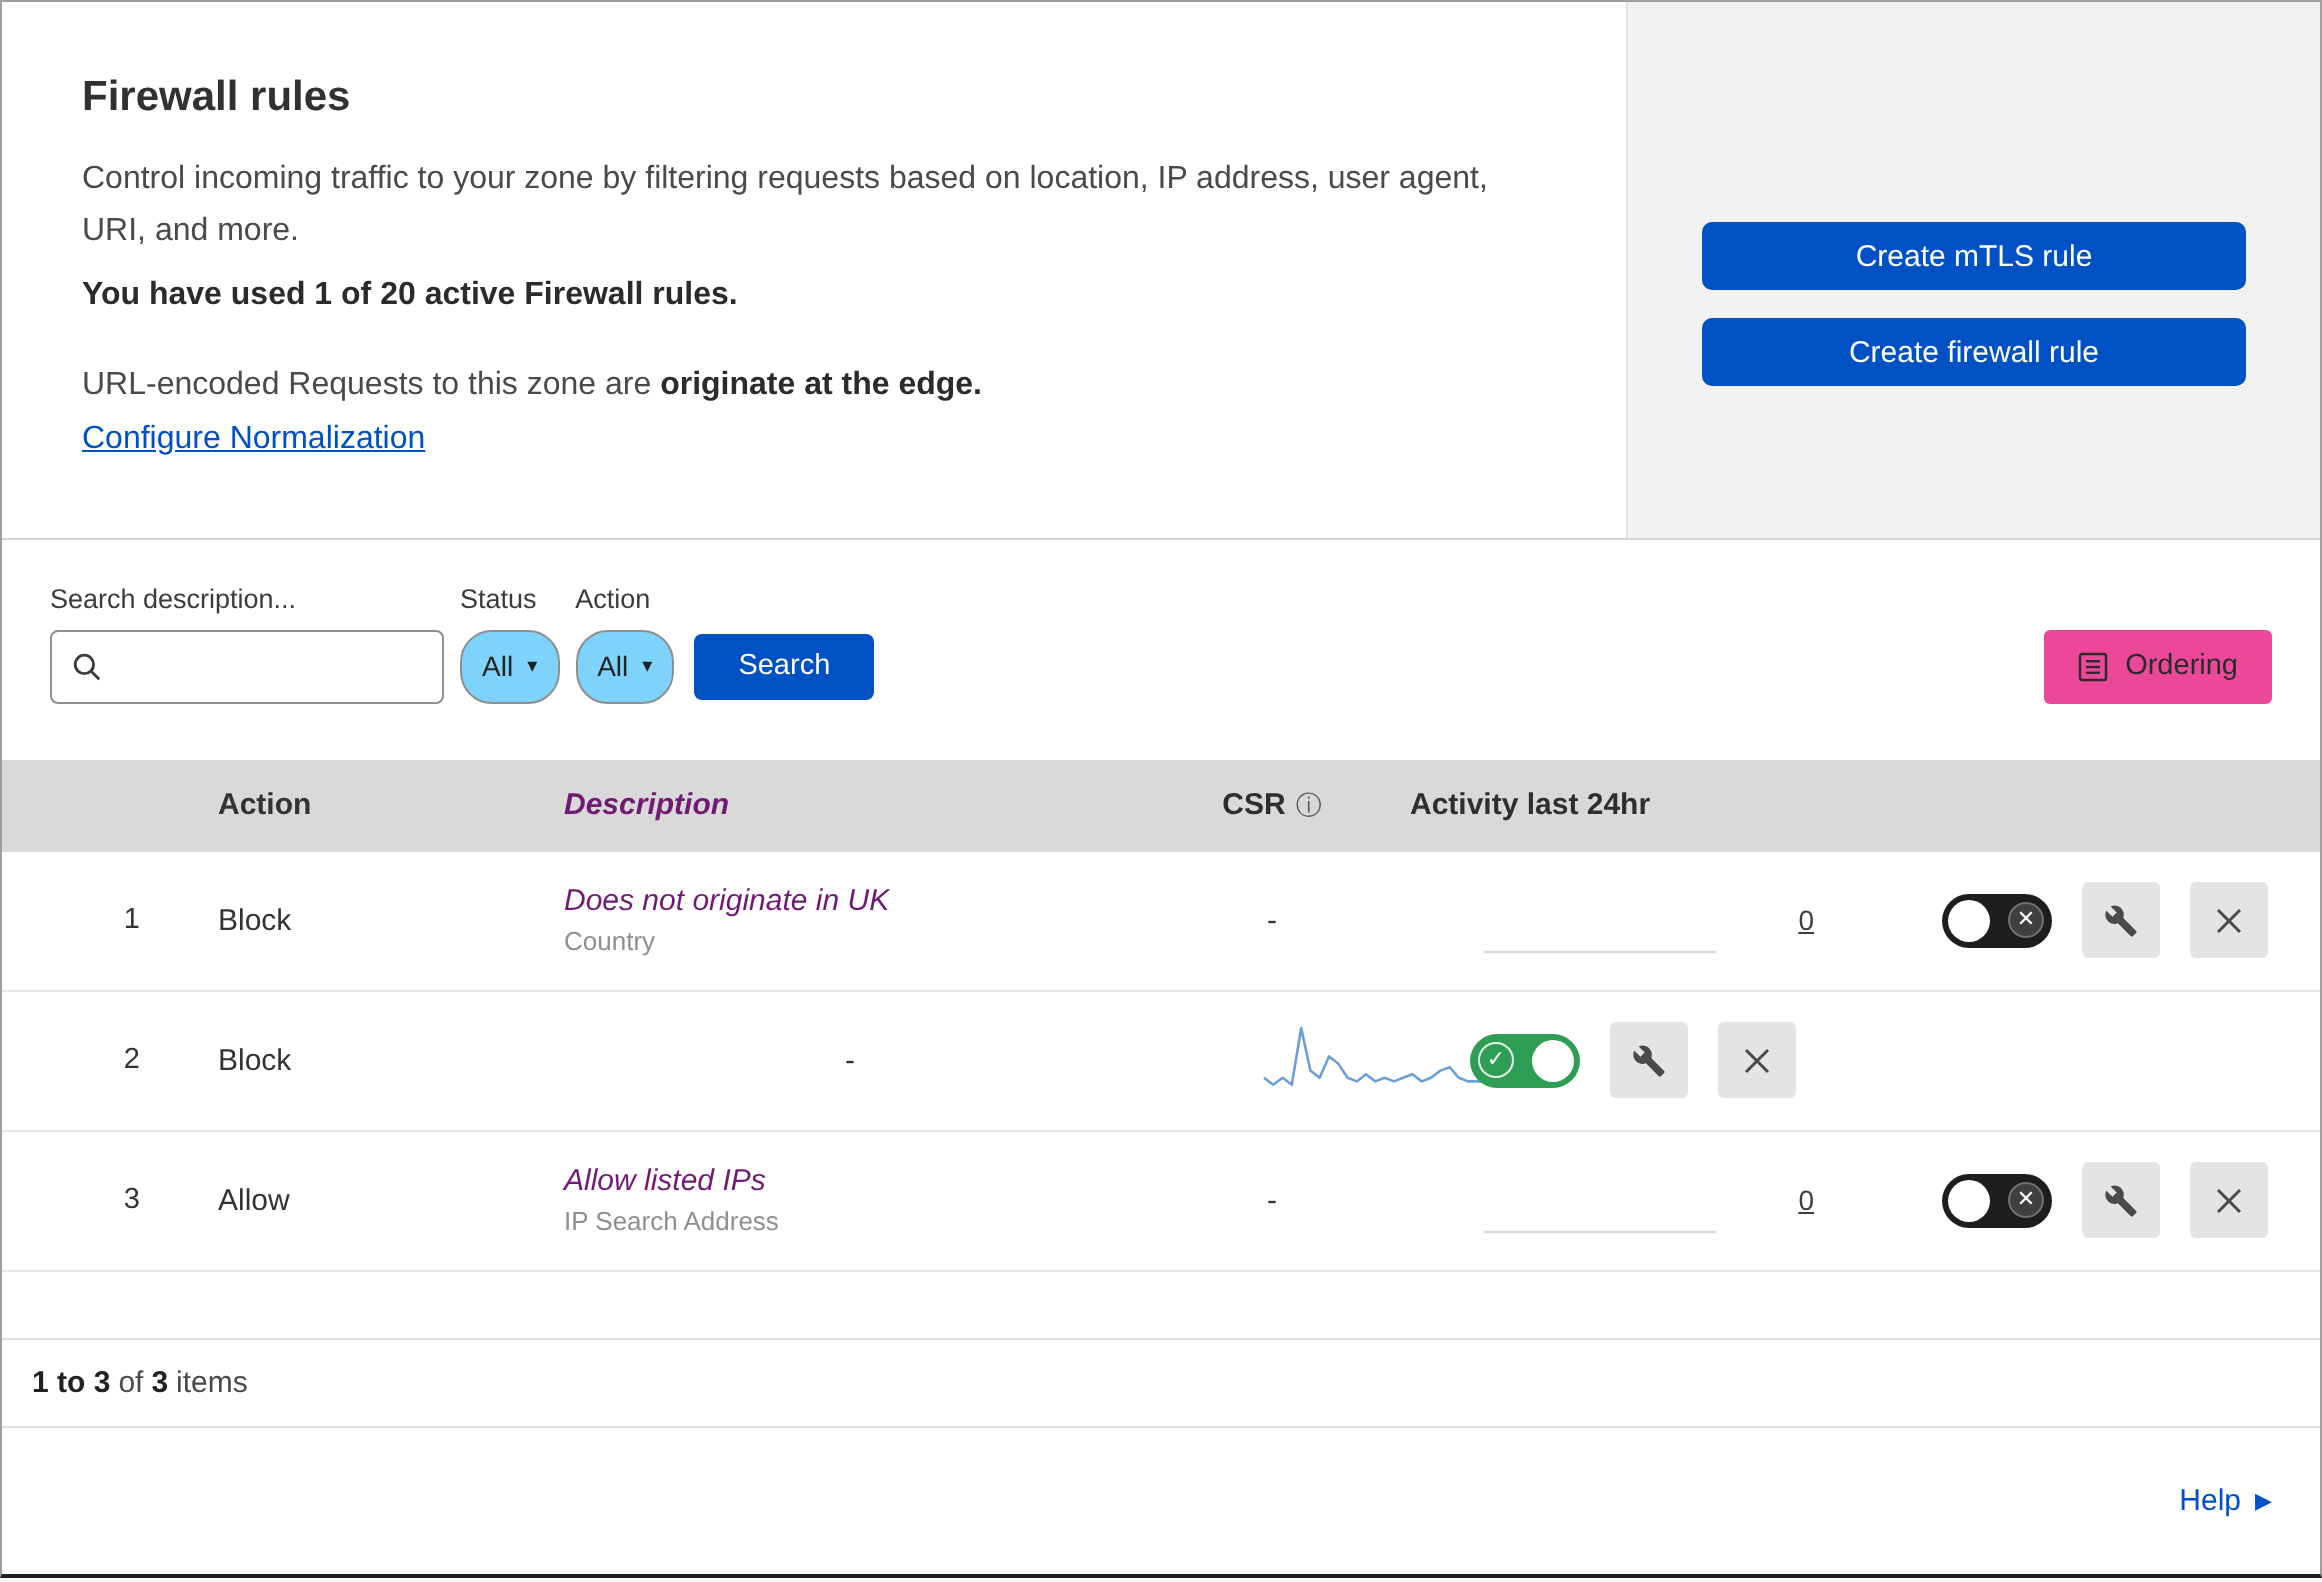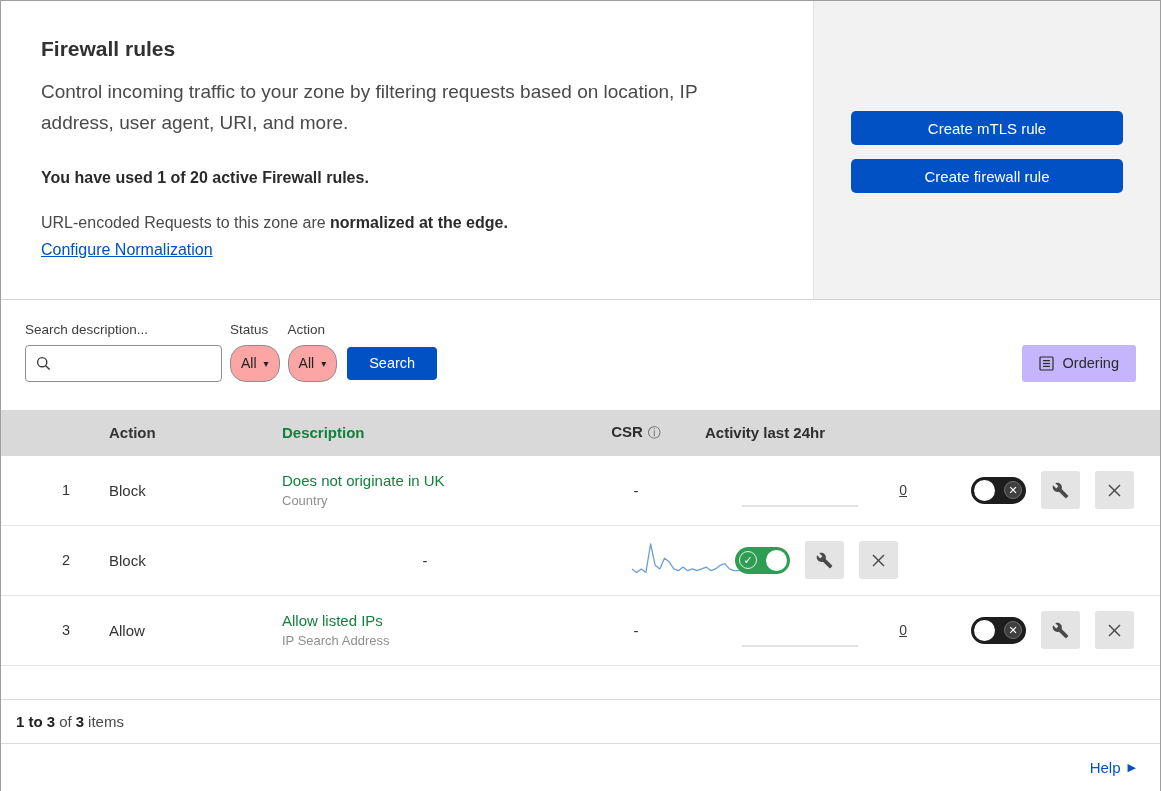--- a/index.html
+++ b/index.html
@@ -21,68 +21,68 @@
 
   
   .top { display: flex; border-bottom: 1px solid #d4d4d4; }
   .top-left { width: 812px; background: #fff; padding: 36px 40px 40px; }
   .top-right {
     flex: 1; background: #f2f2f2; border-left: 1px solid #e2e2e2;
     display: flex; flex-direction: column; align-items: center;
     padding-top: 110px; gap: 14px;
   }
   h1.title { font-size: 21px; font-weight: 600; color: #313131; margin-bottom: 16px; }
-  .desc { font-size: 19px; line-height: 1.62; color: #4a4a4a; max-width: 712px; margin-bottom: 30px; }
+  .desc { font-size: 16px; line-height: 1.62; color: #4a4a4a; max-width: 712px; margin-bottom: 10px; }
   .usage { font-size: 16px; font-weight: 700; color: #2b2b2b; margin-bottom: 27px; }
   .norm { font-size: 16px; color: #4a4a4a; margin-bottom: 9px; }
   .norm b { color: #2b2b2b; }
   .link { color: var(--accent); text-decoration: underline; font-size: 16px; cursor: pointer; display: inline-block; }
   .btn-primary {
     background: var(--accent); color: #fff; border: none; border-radius: 5px;
     font-family: inherit; font-size: 15px; height: 34px; width: 272px; cursor: pointer;
   }
 
   
   .filters { display: flex; align-items: flex-end; padding: 22px 24px 28px; gap: 8px; }
   .fgroup { display: flex; flex-direction: column; }
   .fgroup > label { font-size: 13.5px; color: #3c3c3c; margin-bottom: 8px; }
   .search-box {
     width: 197px; height: 37px; border: 1px solid #8f8f8f; border-radius: 4px;
     display: flex; align-items: center; padding: 0 10px; background: #fff; gap: 6px;
   }
   .search-box input { border: none; outline: none; flex: 1; min-width: 0; font: inherit; background: transparent; }
   .dropdown {
-    height: 37px; background: #fca5a5; border: 1px solid #8f8f8f; border-radius: 16px;
+    height: 37px; background: #7dd3fc; border: 1px solid #8f8f8f; border-radius: 16px;
     padding: 0 10px; display: flex; align-items: center; gap: 7px;
     font-family: inherit; font-size: 14px; color: #222; cursor: pointer;
   }
   .caret { font-size: 10px; color: #222; }
   .btn-search {
     height: 33px; padding: 0 22px; margin-bottom: 2px; margin-left: 2px;
     background: var(--accent); color: #fff; border: none; border-radius: 4px;
     font-family: inherit; font-size: 14.5px; cursor: pointer; text-align: right;
   }
   .btn-ordering {
-    margin-left: auto; height: 37px; background: #c4b5fd; border: none; border-radius: 3px;
+    margin-left: auto; height: 37px; background: #ec4899; border: none; border-radius: 3px;
     padding: 0 17px; display: flex; align-items: center; gap: 9px;
     font-family: inherit; font-size: 14.5px; color: #2b2b2b; cursor: pointer;
   }
 
   
   .thead, .trow {
     display: grid;
     grid-template-columns: 95px 173px 312px 110px 236px 1fr;
     align-items: center;
   }
   .thead { background: #d9d9d9; height: 46px; font-weight: 700; font-size: 15px; color: #2e2e2e; }
   .trow { height: 70px; border-bottom: 1px solid #e6e6e6; background: #fff; }
   .c-num { text-align: right; padding-right: 26px; font-size: 14.5px; color: #333; }
   .c-action { padding-left: 13px; font-size: 15px; color: #333; }
   .c-desc { padding-left: 13px; }
-  .desc-main { font-size: 15px; color: #15803d; margin-bottom: 4px; }
+  .desc-main { font-size: 15px; color: #701a75; margin-bottom: 4px; font-style: italic; }
   .desc-sub { font-size: 13px; color: #8f8f8f; }
   .c-csr { text-align: center; font-size: 15px; }
   .info-icon { font-size: 13px; color: #5c5c5c; margin-left: 5px; font-weight: 400; cursor: pointer; }
   .c-activity { display: flex; align-items: center; padding: 0 20px 0 50px; }
   .thead .c-activity { padding-left: 14px; }
   .sparkline { flex-shrink: 0; }
   .activity-link { margin-left: auto; color: #3d3d3d; text-decoration: underline; font-size: 14px; cursor: pointer; }
   .c-controls { display: flex; align-items: center; padding-left: 44px; gap: 15px; }
 
   .toggle { position: relative; width: 55px; height: 27px; border-radius: 14px; flex-shrink: 0; cursor: pointer; }
@@ -121,21 +121,21 @@
 </head>
 <body>
 
 <div class="page">
 
   <div class="top">
     <div class="top-left">
       <h1 class="title">Firewall rules</h1>
       <p class="desc">Control incoming traffic to your zone by filtering requests based on location, IP address, user agent, URI, and more.</p>
       <p class="usage">You have used 1 of 20 active Firewall rules.</p>
-      <p class="norm"><span>URL-encoded Requests to this zone are </span><b>normalized at the edge.</b></p>
+      <p class="norm"><span>URL-encoded Requests to this zone are </span><b>originate at the edge.</b></p>
       <a class="link" href="#">Configure Normalization</a>
     </div>
     <div class="top-right">
       <button class="btn-primary">Create mTLS rule</button>
       <button class="btn-primary">Create firewall rule</button>
     </div>
   </div>
 
   <div class="filters">
     <div class="fgroup">

